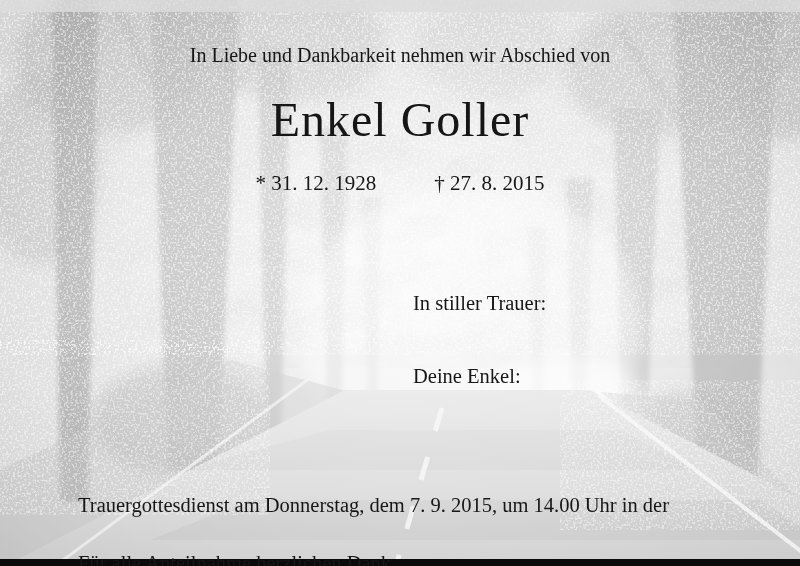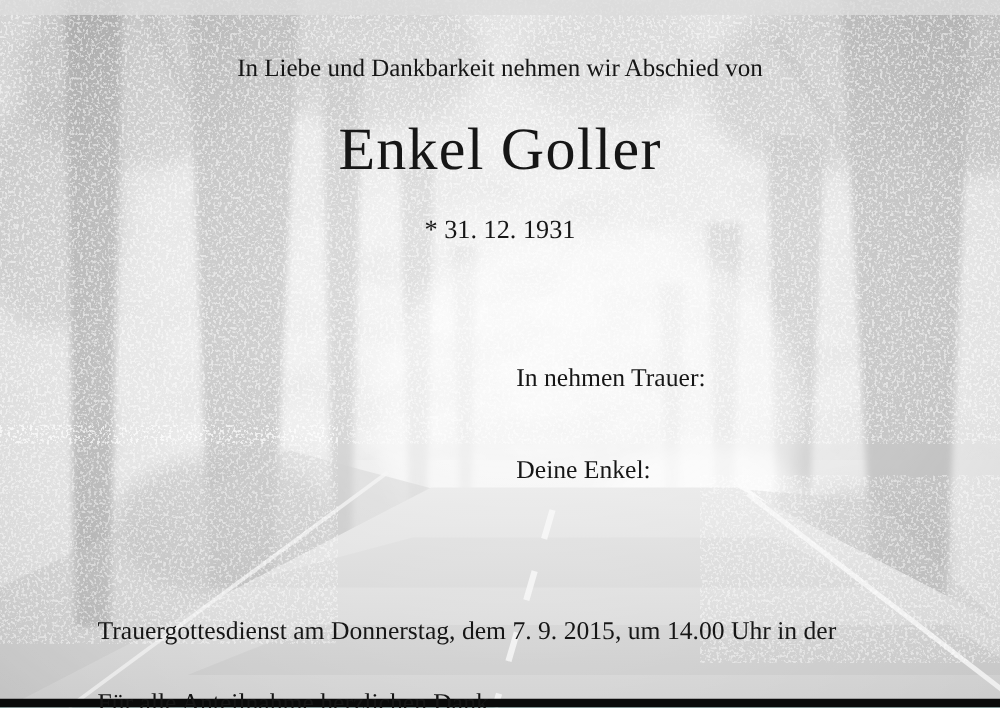--- a/index.html
+++ b/index.html
@@ -109,25 +109,26 @@
     <rect x="0" y="0" width="800" height="12" fill="#dcdcdc" opacity="0.8"></rect>
 
     <rect x="0" y="559" width="800" height="7" fill="#0a0a0a"></rect>
   </svg>
 
   <div class="txt intro">In Liebe und Dankbarkeit nehmen wir Abschied von</div>
 
   <div class="txt name">Enkel Goller</div>
 
   <div class="txt dates">
-    <span>* 31. 12. 1931</span>
+    <span>* 31. 12. 1928</span>
+    <span>† 27. 8. 2015</span>
   </div>
 
   <div class="txt mourners">
-    <div>In nehmen Trauer:</div>
+    <div>In stiller Trauer:</div>
     <div>Deine Enkel:</div>
     
     
   </div>
 
   <div class="txt service">
     <div>Trauergottesdienst am Donnerstag, dem 7. 9. 2015, um 14.00 Uhr in der</div>
     
   </div>
 

